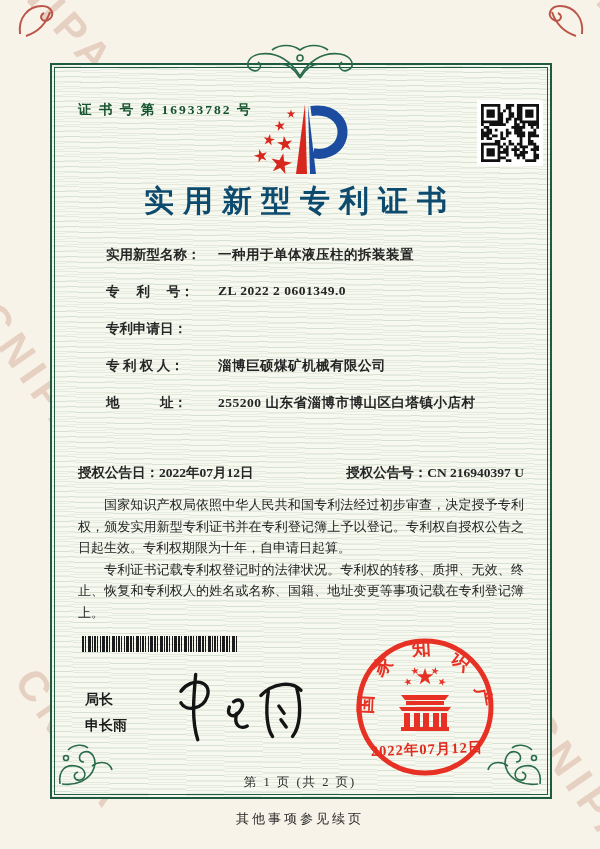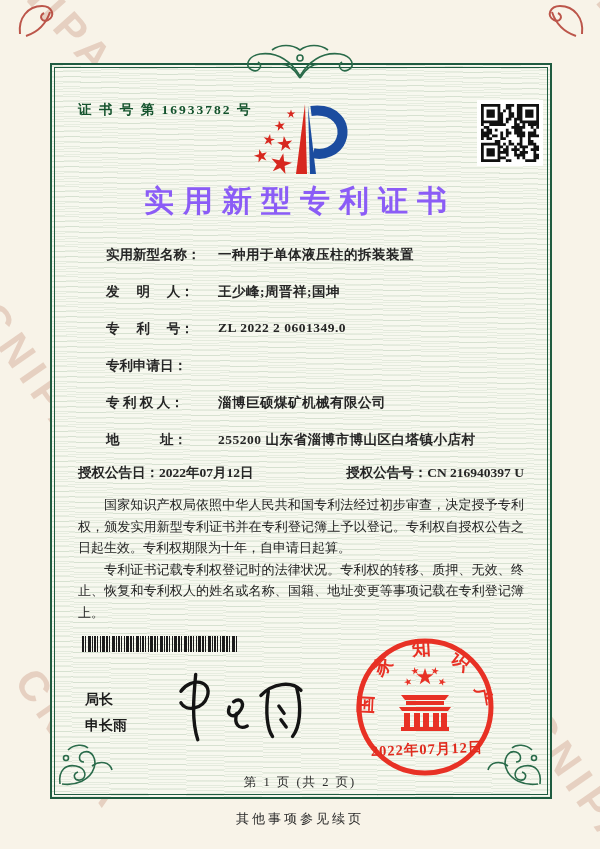--- a/index.html
+++ b/index.html
@@ -28,21 +28,21 @@
   }
   
   .orn{position:absolute;z-index:4;}
   
   .cert-no{position:absolute;left:78px;top:101px;z-index:5;
     font-size:13.5px;font-weight:bold;letter-spacing:2px;color:#14532d;}
   .logo{position:absolute;left:249px;top:98px;z-index:5;}
   .qr{position:absolute;left:477px;top:100px;width:66px;height:66px;
       background:#fff;z-index:5;display:flex;align-items:center;justify-content:center;}
   .title{position:absolute;left:0;top:181px;width:600px;text-align:center;z-index:5;
-    font-size:30px;font-weight:bold;letter-spacing:9px;color:#8b5cf6;}
+    font-size:30px;font-weight:bold;letter-spacing:9px;color:#0c4a6e;}
   .fields{position:absolute;left:78px;top:246px;width:446px;z-index:5;}
   .frow{display:flex;margin-bottom:19px;font-size:13.5px;font-weight:bold;color:#262626;}
   .frow .lab{flex:0 0 112px;white-space:pre;margin-left:28px;}
   .frow .val{flex:1;letter-spacing:.5px;}
   .grant-row{position:absolute;left:78px;top:464px;width:446px;z-index:5;
     display:flex;justify-content:space-between;font-size:13.5px;font-weight:bold;color:#262626;}
   .paras{position:absolute;left:78px;top:494px;width:446px;z-index:5;
     font-size:13px;line-height:21.5px;color:#232323;}
   .paras p{margin:0;text-indent:2em;text-align:justify;}
   .barcode{position:absolute;left:82px;top:636px;z-index:5;}
@@ -135,24 +135,20 @@
       <path d="M0,0h3v3h-3zM3,0h3v3h-3zM6,0h3v3h-3zM9,0h3v3h-3zM12,0h3v3h-3zM15,0h3v3h-3zM18,0h3v3h-3zM27,0h3v3h-3zM30,0h3v3h-3zM33,0h3v3h-3zM39,0h3v3h-3zM42,0h3v3h-3zM45,0h3v3h-3zM48,0h3v3h-3zM51,0h3v3h-3zM54,0h3v3h-3zM57,0h3v3h-3zM60,0h3v3h-3zM0,3h3v3h-3zM18,3h3v3h-3zM27,3h3v3h-3zM30,3h3v3h-3zM39,3h3v3h-3zM42,3h3v3h-3zM60,3h3v3h-3zM0,6h3v3h-3zM6,6h3v3h-3zM9,6h3v3h-3zM12,6h3v3h-3zM18,6h3v3h-3zM24,6h3v3h-3zM30,6h3v3h-3zM39,6h3v3h-3zM42,6h3v3h-3zM48,6h3v3h-3zM51,6h3v3h-3zM54,6h3v3h-3zM60,6h3v3h-3zM0,9h3v3h-3zM6,9h3v3h-3zM9,9h3v3h-3zM12,9h3v3h-3zM18,9h3v3h-3zM21,9h3v3h-3zM30,9h3v3h-3zM33,9h3v3h-3zM39,9h3v3h-3zM42,9h3v3h-3zM48,9h3v3h-3zM51,9h3v3h-3zM54,9h3v3h-3zM60,9h3v3h-3zM0,12h3v3h-3zM6,12h3v3h-3zM9,12h3v3h-3zM12,12h3v3h-3zM18,12h3v3h-3zM21,12h3v3h-3zM30,12h3v3h-3zM33,12h3v3h-3zM39,12h3v3h-3zM42,12h3v3h-3zM48,12h3v3h-3zM51,12h3v3h-3zM54,12h3v3h-3zM60,12h3v3h-3zM0,15h3v3h-3zM18,15h3v3h-3zM21,15h3v3h-3zM27,15h3v3h-3zM30,15h3v3h-3zM36,15h3v3h-3zM39,15h3v3h-3zM42,15h3v3h-3zM60,15h3v3h-3zM0,18h3v3h-3zM3,18h3v3h-3zM6,18h3v3h-3zM9,18h3v3h-3zM12,18h3v3h-3zM15,18h3v3h-3zM18,18h3v3h-3zM21,18h3v3h-3zM27,18h3v3h-3zM36,18h3v3h-3zM42,18h3v3h-3zM45,18h3v3h-3zM48,18h3v3h-3zM51,18h3v3h-3zM54,18h3v3h-3zM57,18h3v3h-3zM60,18h3v3h-3zM0,21h3v3h-3zM9,21h3v3h-3zM12,21h3v3h-3zM15,21h3v3h-3zM18,21h3v3h-3zM21,21h3v3h-3zM24,21h3v3h-3zM36,21h3v3h-3zM39,21h3v3h-3zM45,21h3v3h-3zM51,21h3v3h-3zM54,21h3v3h-3zM57,21h3v3h-3zM60,21h3v3h-3zM3,24h3v3h-3zM6,24h3v3h-3zM33,24h3v3h-3zM36,24h3v3h-3zM39,24h3v3h-3zM42,24h3v3h-3zM45,24h3v3h-3zM54,24h3v3h-3zM60,24h3v3h-3zM0,27h3v3h-3zM6,27h3v3h-3zM9,27h3v3h-3zM15,27h3v3h-3zM27,27h3v3h-3zM36,27h3v3h-3zM39,27h3v3h-3zM42,27h3v3h-3zM57,27h3v3h-3zM0,30h3v3h-3zM3,30h3v3h-3zM6,30h3v3h-3zM9,30h3v3h-3zM21,30h3v3h-3zM27,30h3v3h-3zM30,30h3v3h-3zM36,30h3v3h-3zM39,30h3v3h-3zM42,30h3v3h-3zM45,30h3v3h-3zM51,30h3v3h-3zM54,30h3v3h-3zM57,30h3v3h-3zM0,33h3v3h-3zM3,33h3v3h-3zM6,33h3v3h-3zM12,33h3v3h-3zM15,33h3v3h-3zM21,33h3v3h-3zM27,33h3v3h-3zM39,33h3v3h-3zM42,33h3v3h-3zM45,33h3v3h-3zM51,33h3v3h-3zM54,33h3v3h-3zM57,33h3v3h-3zM60,33h3v3h-3zM0,36h3v3h-3zM6,36h3v3h-3zM9,36h3v3h-3zM21,36h3v3h-3zM24,36h3v3h-3zM42,36h3v3h-3zM51,36h3v3h-3zM15,39h3v3h-3zM18,39h3v3h-3zM30,39h3v3h-3zM42,39h3v3h-3zM51,39h3v3h-3zM54,39h3v3h-3zM0,42h3v3h-3zM3,42h3v3h-3zM6,42h3v3h-3zM9,42h3v3h-3zM12,42h3v3h-3zM15,42h3v3h-3zM18,42h3v3h-3zM24,42h3v3h-3zM30,42h3v3h-3zM33,42h3v3h-3zM39,42h3v3h-3zM42,42h3v3h-3zM51,42h3v3h-3zM54,42h3v3h-3zM57,42h3v3h-3zM0,45h3v3h-3zM18,45h3v3h-3zM21,45h3v3h-3zM27,45h3v3h-3zM36,45h3v3h-3zM42,45h3v3h-3zM45,45h3v3h-3zM48,45h3v3h-3zM57,45h3v3h-3zM60,45h3v3h-3zM0,48h3v3h-3zM6,48h3v3h-3zM9,48h3v3h-3zM12,48h3v3h-3zM18,48h3v3h-3zM24,48h3v3h-3zM27,48h3v3h-3zM33,48h3v3h-3zM36,48h3v3h-3zM39,48h3v3h-3zM45,48h3v3h-3zM54,48h3v3h-3zM57,48h3v3h-3zM60,48h3v3h-3zM0,51h3v3h-3zM6,51h3v3h-3zM9,51h3v3h-3zM12,51h3v3h-3zM18,51h3v3h-3zM21,51h3v3h-3zM24,51h3v3h-3zM27,51h3v3h-3zM36,51h3v3h-3zM42,51h3v3h-3zM45,51h3v3h-3zM48,51h3v3h-3zM57,51h3v3h-3zM0,54h3v3h-3zM6,54h3v3h-3zM9,54h3v3h-3zM12,54h3v3h-3zM18,54h3v3h-3zM27,54h3v3h-3zM36,54h3v3h-3zM39,54h3v3h-3zM42,54h3v3h-3zM45,54h3v3h-3zM57,54h3v3h-3zM60,54h3v3h-3zM0,57h3v3h-3zM18,57h3v3h-3zM21,57h3v3h-3zM24,57h3v3h-3zM39,57h3v3h-3zM45,57h3v3h-3zM57,57h3v3h-3zM60,57h3v3h-3zM0,60h3v3h-3zM3,60h3v3h-3zM6,60h3v3h-3zM9,60h3v3h-3zM12,60h3v3h-3zM15,60h3v3h-3zM18,60h3v3h-3zM27,60h3v3h-3zM30,60h3v3h-3zM48,60h3v3h-3zM51,60h3v3h-3zM54,60h3v3h-3zM57,60h3v3h-3z" fill="#111"></path>
     </svg>
 </div>
 
 <div class="title">实用新型专利证书</div>
 
 <div class="fields">
   <div class="frow">
     <span class="lab">实用新型名称：</span>
     <span class="val">一种用于单体液压柱的拆装装置</span>
-  </div>
-  <div class="frow">
-    <span class="lab">发　 明 　人：</span>
-    <span class="val">王少峰;周晋祥;国坤</span>
   </div>
   <div class="frow">
     <span class="lab">专　 利 　号：</span>
     <span class="val">ZL 2022 2 0601349.0</span>
   </div>
   <div class="frow">
     <span class="lab">专利申请日：</span>
   </div>
   <div class="frow">
     <span class="lab">专 利 权 人：</span>

